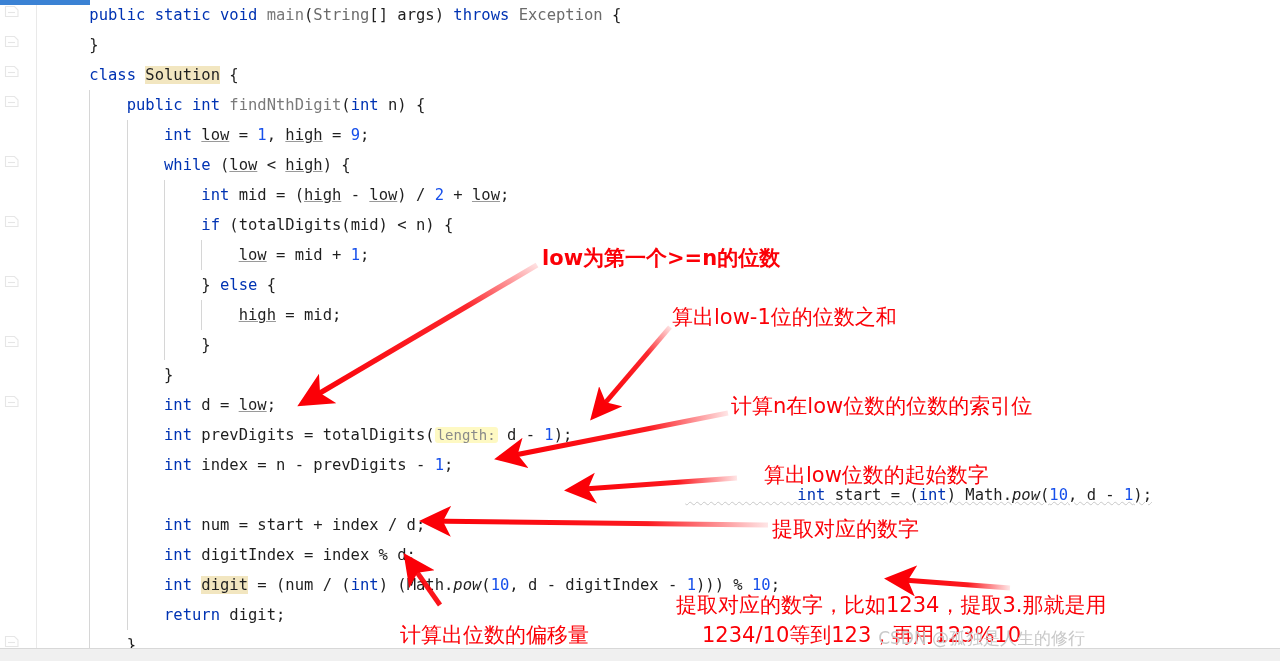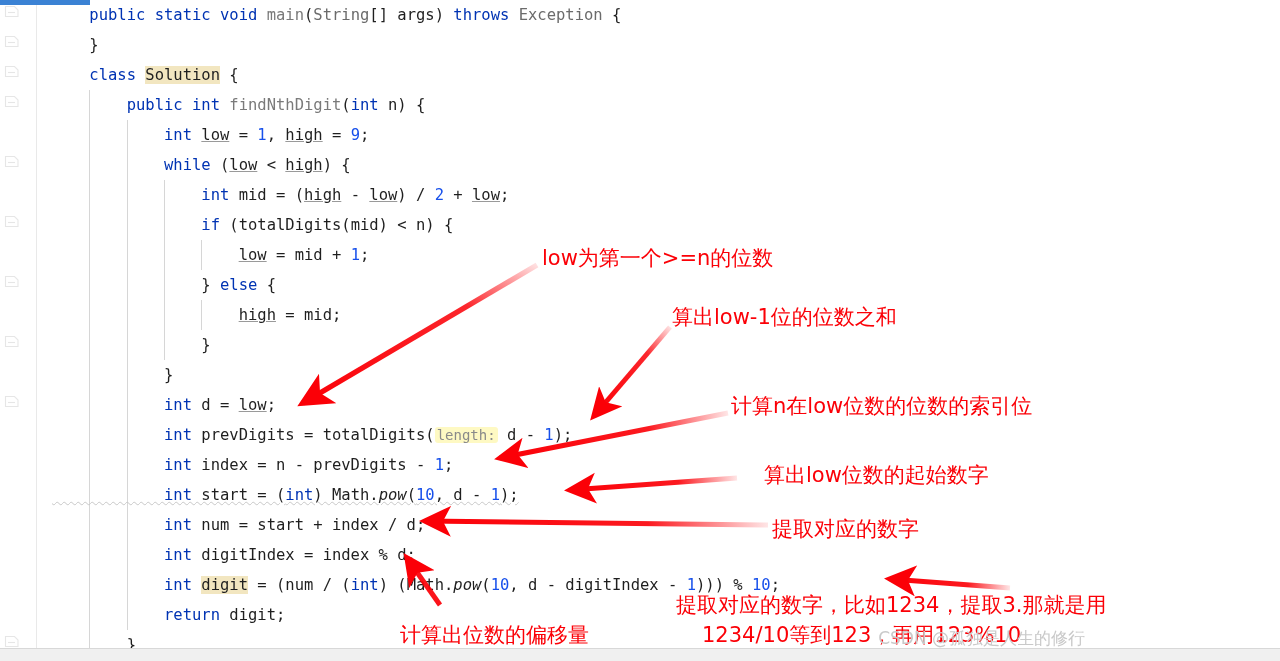--- a/index.html
+++ b/index.html
@@ -77,20 +77,21 @@
     color: #8a8a8a;
     border-radius: 3px;
     padding: 0 2px;
     font-size: 14px;
   }
   .squiggle {
     text-decoration: underline;
     text-decoration-style: wavy;
     text-decoration-color: #c8c8c8;
     text-decoration-thickness: 1px;
+    text-align: right;
   }
 
   
   .indent-guide {
     position: absolute;
     width: 1px;
     background: #d6d6d6;
   }
 
   
@@ -229,21 +230,21 @@
     <line x1="737" y1="478" x2="570" y2="490" stroke="url(#fadeB)" stroke-width="5" marker-end="url(#ah)"></line>
 
     <line x1="768" y1="525" x2="425" y2="521" stroke="url(#fadeB)" stroke-width="5" marker-end="url(#ah)"></line>
 
     <line x1="440" y1="605" x2="407" y2="558" stroke="url(#fadeC)" stroke-width="5" marker-end="url(#ah)"></line>
 
     <line x1="1010" y1="588" x2="890" y2="579" stroke="url(#fadeB)" stroke-width="5" marker-end="url(#ah)"></line>
   </svg>
 
   <div id="notes">
-      <div class="note" style="left: 542px; top: 245px;">low为第一个&gt;=n的位数</div>
+      <div class="note" style="left: 542px; top: 245px; font-weight: bold;">low为第一个&gt;=n的位数</div>
       <div class="note" style="left: 672px; top: 304px;">算出low-1位的位数之和</div>
       <div class="note" style="left: 731px; top: 393px;">计算n在low位数的位数的索引位</div>
       <div class="note" style="left: 740px; top: 462px; margin-left: 24px;">算出low位数的起始数字</div>
       <div class="note" style="left: 772px; top: 516px;">提取对应的数字</div>
       <div class="note" style="left: 400px; top: 622px;">计算出位数的偏移量</div>
       <div class="note" style="left: 676px; top: 592px;">提取对应的数字，比如1234，提取3.那就是用</div>
       <div class="note" style="left: 702px; top: 622px;">1234/10等到123，再用123%10</div>
     </div>
 
   <div id="watermark" style="left: 1085px; top: 650px; transform: translate(-100%, -100%);">CSDN @孤独是人生的修行</div>

